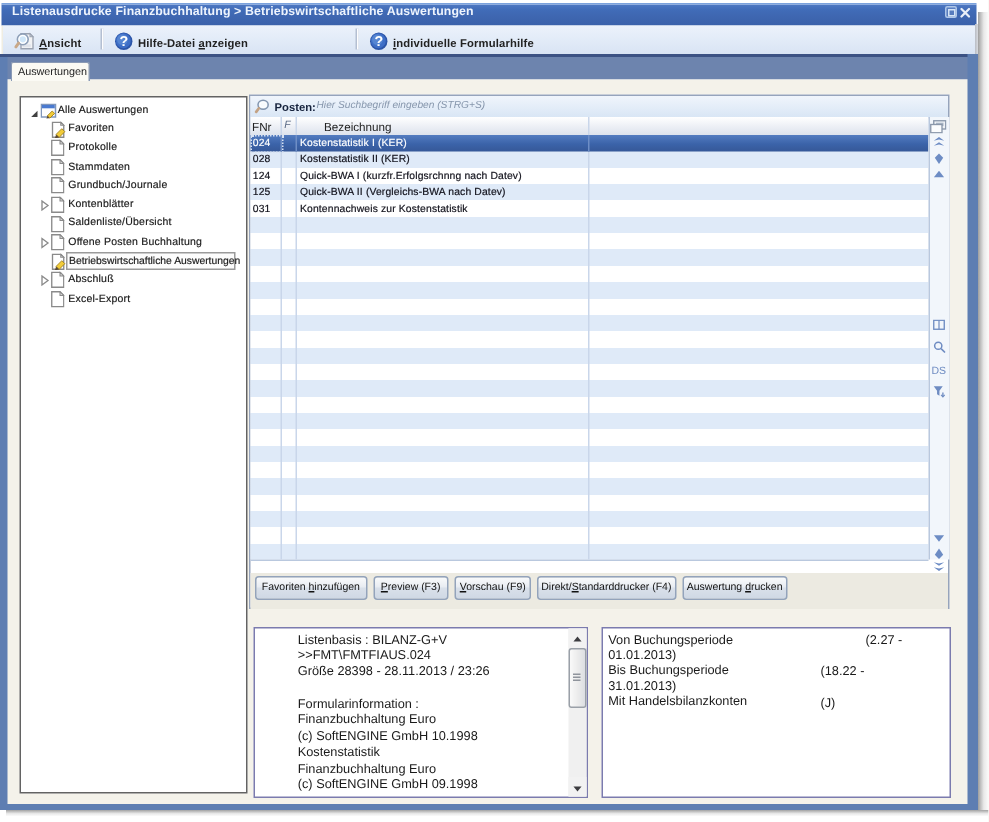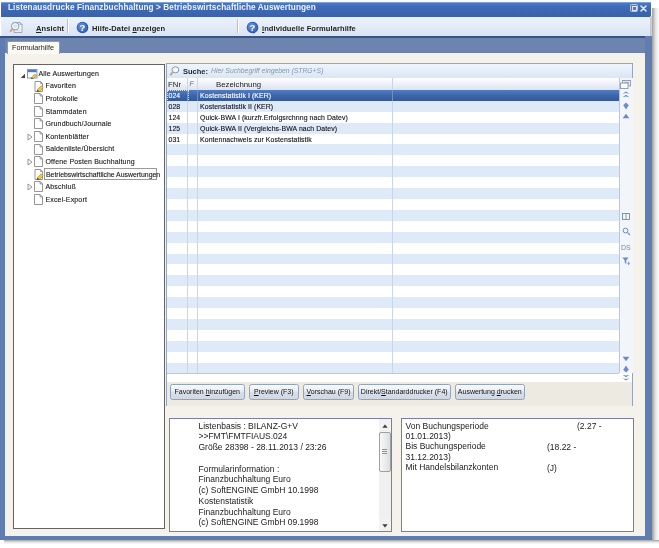--- a/index.html
+++ b/index.html
@@ -80,21 +80,21 @@
 <div class="abs" id="toolbar"></div>
 
 <svg class="abs" style="left:9px;top:20px;" width="15" height="15" viewBox="0 0 15 15">
   <path d="M5 2.5 h6 l2 2 v8 h-8 z" fill="#f2f3f5" stroke="#9aa2b0" stroke-width="0.9"></path>
   <path d="M11 2.5 l2 2 h-2 z" fill="#d8dce4" stroke="#9aa2b0" stroke-width="0.7"></path>
   <rect x="6" y="9.5" width="5.5" height="2" fill="#dfe3ea"></rect>
   <circle cx="6.2" cy="6.2" r="3.6" fill="#eaf3fc" stroke="#8fa0b8" stroke-width="1.1"></circle>
   <circle cx="6.2" cy="6.2" r="2.5" fill="#cfe6f8" stroke="#ffffff" stroke-width="0.8"></circle>
   <path d="M3.4 8.8 L1.6 11.2" stroke="#c9a888" stroke-width="2" stroke-linecap="round"></path>
 </svg>
-<div class="abs tbt" style="left:36px;"><u>A</u>nsicht</div>
+<div class="abs tbt" style="left:26px;"><u>A</u>nsicht</div>
 <div class="abs tsep" style="left:67px;"></div>
 
 <svg class="abs hlp" style="left:76px;top:21px;" width="13" height="13" viewBox="0 0 13 13">
   <defs></defs>
   <circle cx="6.5" cy="6.5" r="5.8" fill="#2c55a8"></circle>
   <circle cx="6.2" cy="6.2" r="5" fill="#3e6ec6"></circle>
   <circle cx="5.6" cy="5.4" r="3.6" fill="#5585d2"></circle>
   <text x="6.5" y="9.8" font-size="9.5" font-weight="bold" fill="#ffffff" text-anchor="middle" font-family="Liberation Sans">?</text>
 </svg>
 <div class="abs tbt" style="left:92px;">Hilfe-Datei <u>a</u>nzeigen</div>
@@ -110,21 +110,21 @@
 <div class="abs" id="navyline"></div>
 <div class="abs" id="band"></div>
 <div class="abs" id="content"></div>
 <div class="abs" id="frameL"></div>
 <div class="abs" id="frameR"></div>
 <div class="abs" id="frameB"></div>
 <div class="abs" id="shadowR"></div>
 <div class="abs" style="left:650px;top:16px;width:2px;height:20px;background:linear-gradient(90deg,#b8bcc4,#d8dade);"></div>
 <div class="abs" id="shadowB"></div>
 <div class="abs" id="tab">
-    <span>Formularhilfe</span>
+    <span>Auswertungen</span>
   </div>
 <div class="abs" id="tree"></div>
 
 <svg class="abs" style="left:20px;top:73px;" width="6" height="6" viewBox="0 0 6 6">
     <path d="M5 0.8 L5 5 L0.8 5 Z" fill="#404040"></path>
   </svg>
 <svg class="abs" style="left:26.5px;top:68.5px;" width="11" height="10" viewBox="0 0 11 10">
   <rect x="0.5" y="0.5" width="9.5" height="8.5" fill="#fdfdfd" stroke="#8096ba" stroke-width="1"></rect>
   <rect x="1" y="1" width="8.5" height="2.2" fill="#4a7ad0"></rect>
   <path d="M4.6 8.2 L7.8 5 L9.4 6.6 L6.2 9.8 Z" fill="#f2cc3a" stroke="#a08018" stroke-width="0.6"></path>
@@ -205,21 +205,21 @@
     <path d="M6 0.5 l2.5 2.5 h-2.5 z" fill="#d8d8d8" stroke="#8a8a8a" stroke-width="0.7"></path>
   </svg>
 <div class="abs ti" style="left:45.5px;top:195.6px;">Excel-Export</div>
 <div class="abs" id="listc"></div>
 <div class="abs" id="searchbar"></div>
 <svg class="abs" style="left:169px;top:65px;" width="12" height="12" viewBox="0 0 12 12">
   <ellipse cx="6.4" cy="4.8" rx="3.4" ry="3" fill="#e8f1fa" stroke="#8295ae" stroke-width="1"></ellipse>
   <ellipse cx="6.4" cy="4.8" rx="2.2" ry="1.9" fill="#f6fafd" stroke="#ffffff" stroke-width="0.6"></ellipse>
   <path d="M3.6 7.2 L1.8 9.6" stroke="#c3a284" stroke-width="1.8" stroke-linecap="round"></path>
 </svg>
-<div class="abs" style="left:183px;top:67px;font-size:7.5px;font-weight:bold;color:#17233d;">Suche:</div>
+<div class="abs" style="left:183px;top:67px;font-size:7.5px;font-weight:bold;color:#17233d;">Posten:</div>
 <div class="abs" style="left:211px;top:67px;font-size:6.8px;font-style:italic;color:#8696ac;">Hier Suchbegriff eingeben (STRG+S)</div>
 <div class="abs" id="header"></div>
 <div class="abs hdt" style="left:168px;">FNr</div>
 <div class="abs hdt" style="left:189.5px;color:#5a6a85;font-style:italic;font-size:7px;">F</div>
 <div class="abs hdt" style="left:216px;">Bezeichnung</div>
 <div class="abs" id="rows"></div>
 <div class="abs" style="left:166.5px;top:373px;width:452.5px;height:1px;background:#b9c8de;"></div>
 <div class="abs colline" style="left:187px;"></div>
 <div class="abs colline" style="left:196.5px;"></div>
 <div class="abs colline" style="left:392px;"></div>
@@ -307,17 +307,17 @@
 <div class="abs sbbtn" style="left:378.5px;top:518px;height:13px;"></div>
 <svg class="abs" style="left:382px;top:523.5px;" width="6" height="4" viewBox="0 0 6 4">
     <path d="M0.3 0.3 L3 3.6 L5.7 0.3 Z" fill="#3c3c40"></path>
   </svg>
 <div class="abs" style="left:378.5px;top:432px;width:12.5px;height:40px;border:1px solid #9aa0a8;border-radius:2px;background:linear-gradient(90deg,#f9f9f9,#ececec 50%,#dcdee2);box-sizing:border-box;"></div>
 <div class="abs" style="left:381.5px;top:449px;width:5px;height:1px;background:#8f949c;box-shadow:0 2px 0 #8f949c,0 4px 0 #8f949c;"></div>
 <div class="abs ipanel" id="panelR"></div>
 <div class="abs ptext" style="left:405.5px;top:420.5px;">Von Buchungsperiode
 01.01.2013)
 Bis Buchungsperiode
-31.12.2013)
+31.01.2013)
 Mit Handelsbilanzkonten</div>
 <div class="abs ptext" style="left:577px;top:420.5px;">(2.27 -</div>
 <div class="abs ptext" style="left:547px;top:441.5px;">(18.22 -</div>
 <div class="abs ptext" style="left:547px;top:462.5px;">(J)</div>
 
 </body></html>

